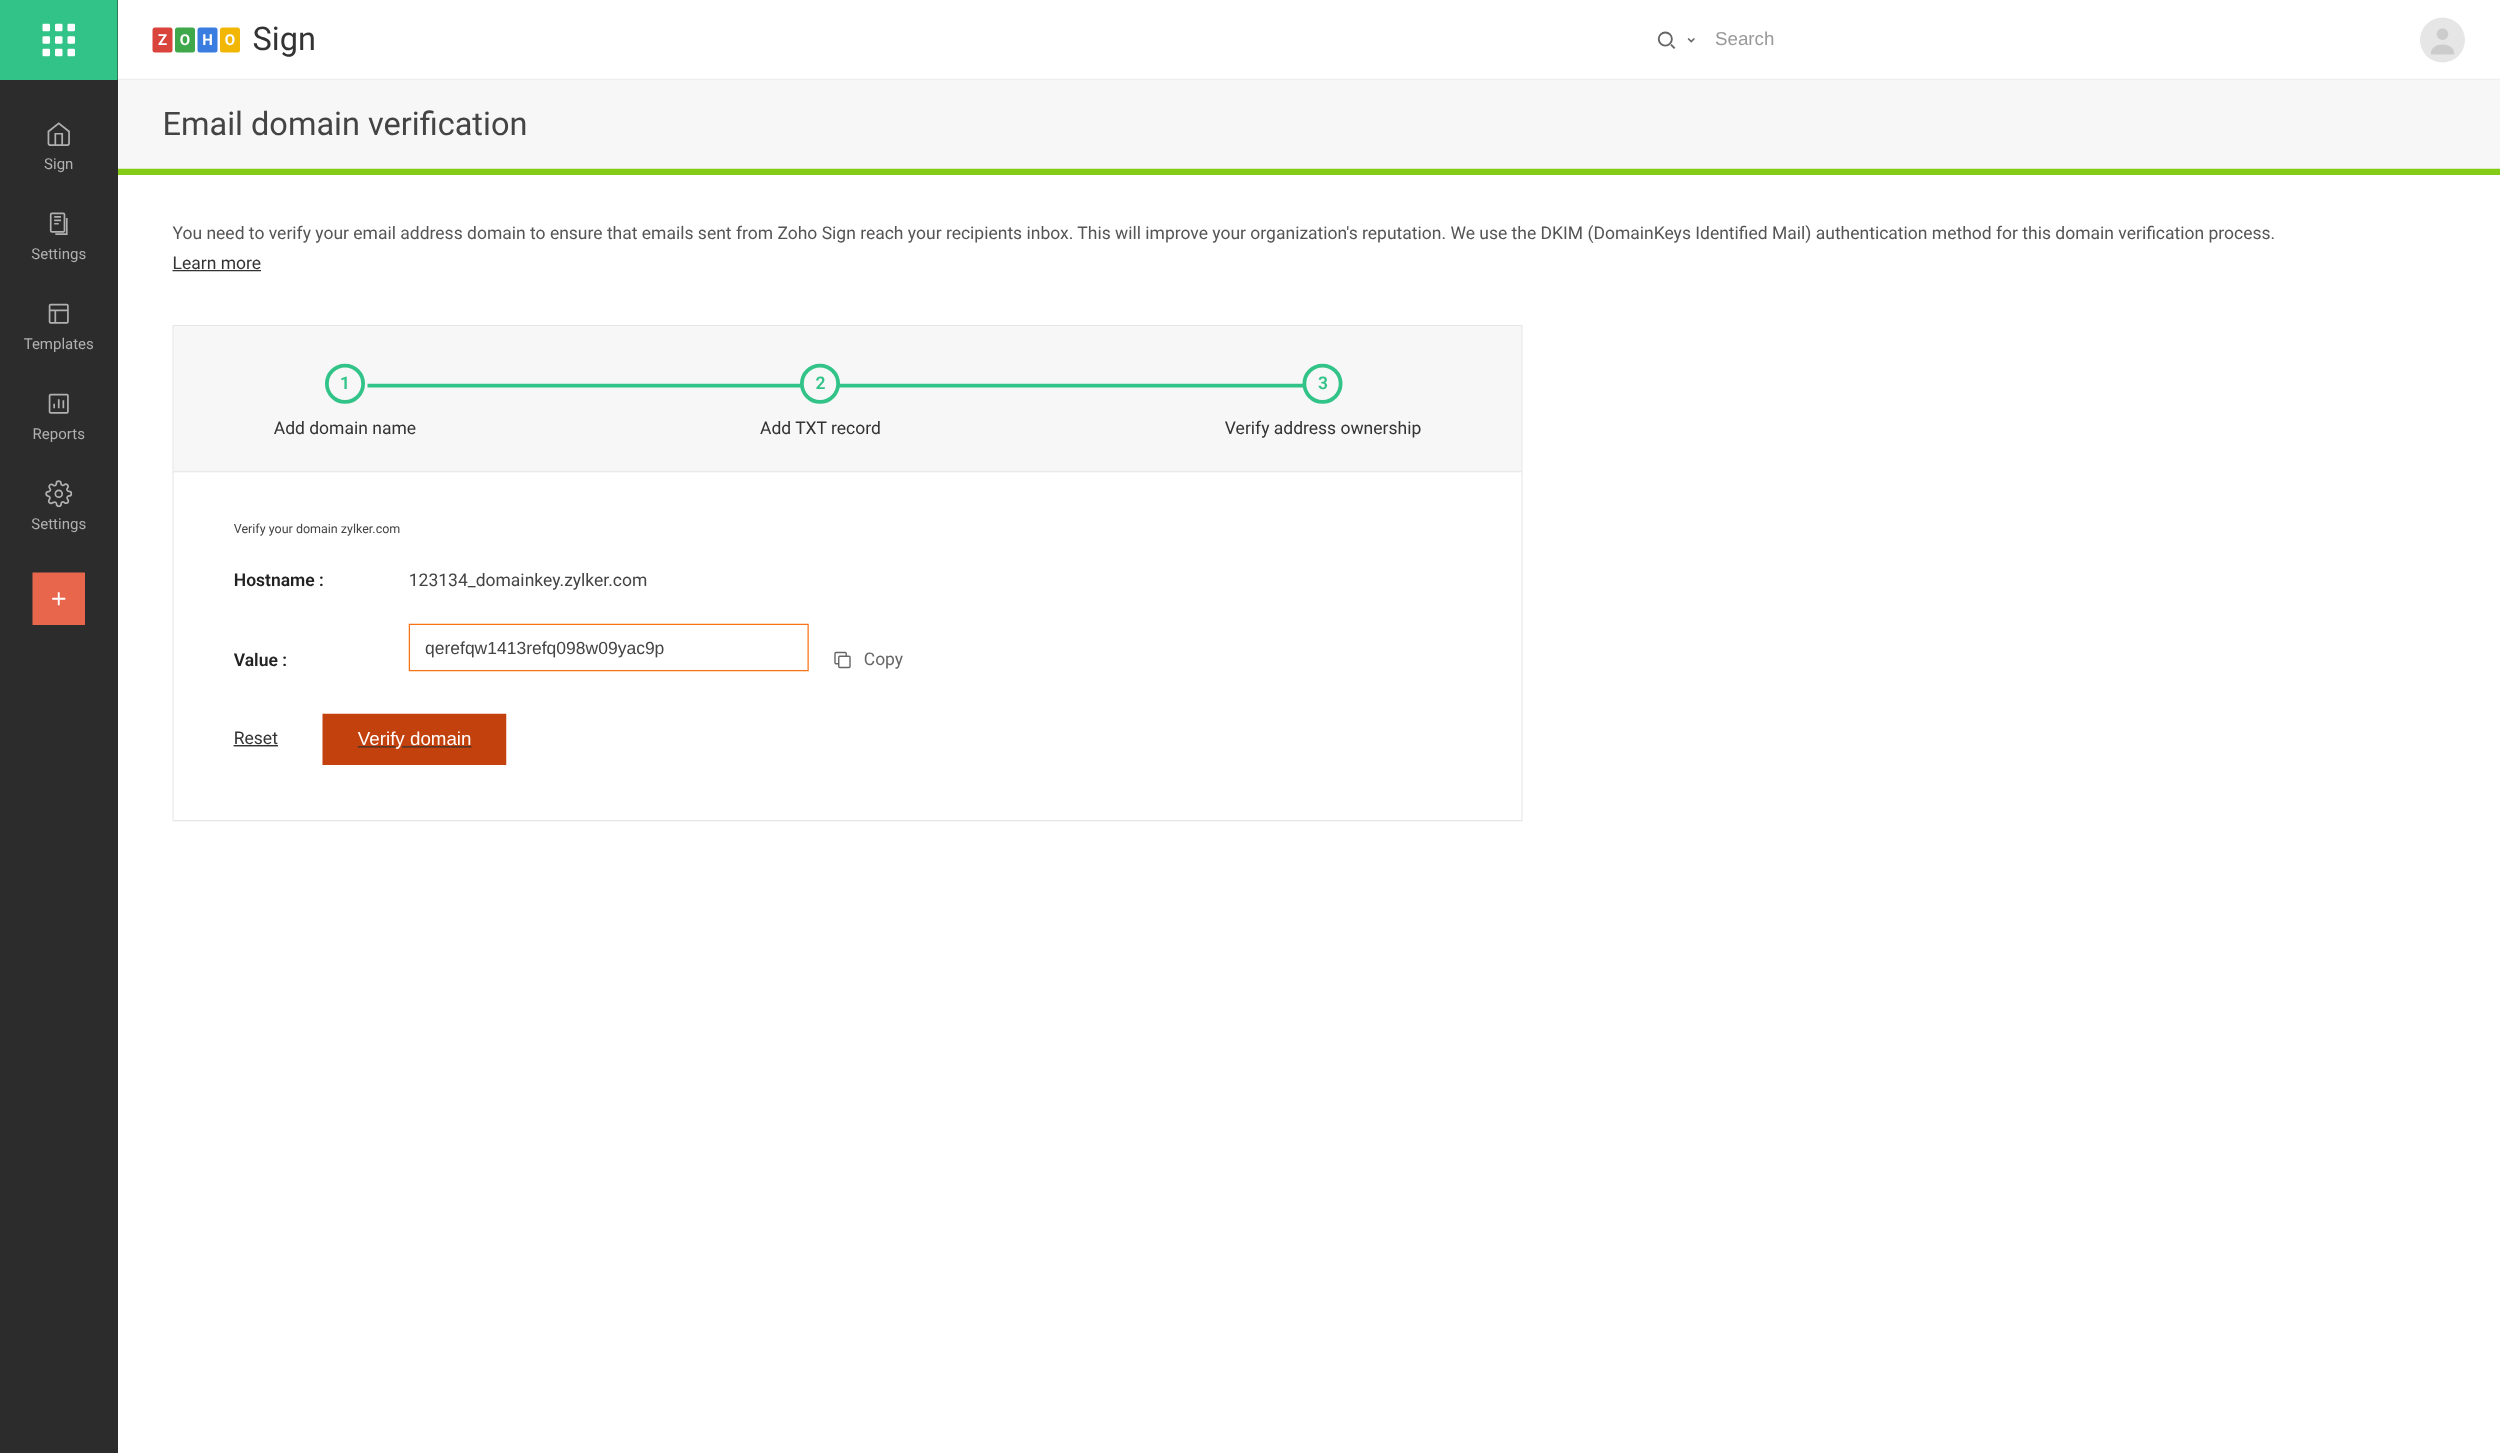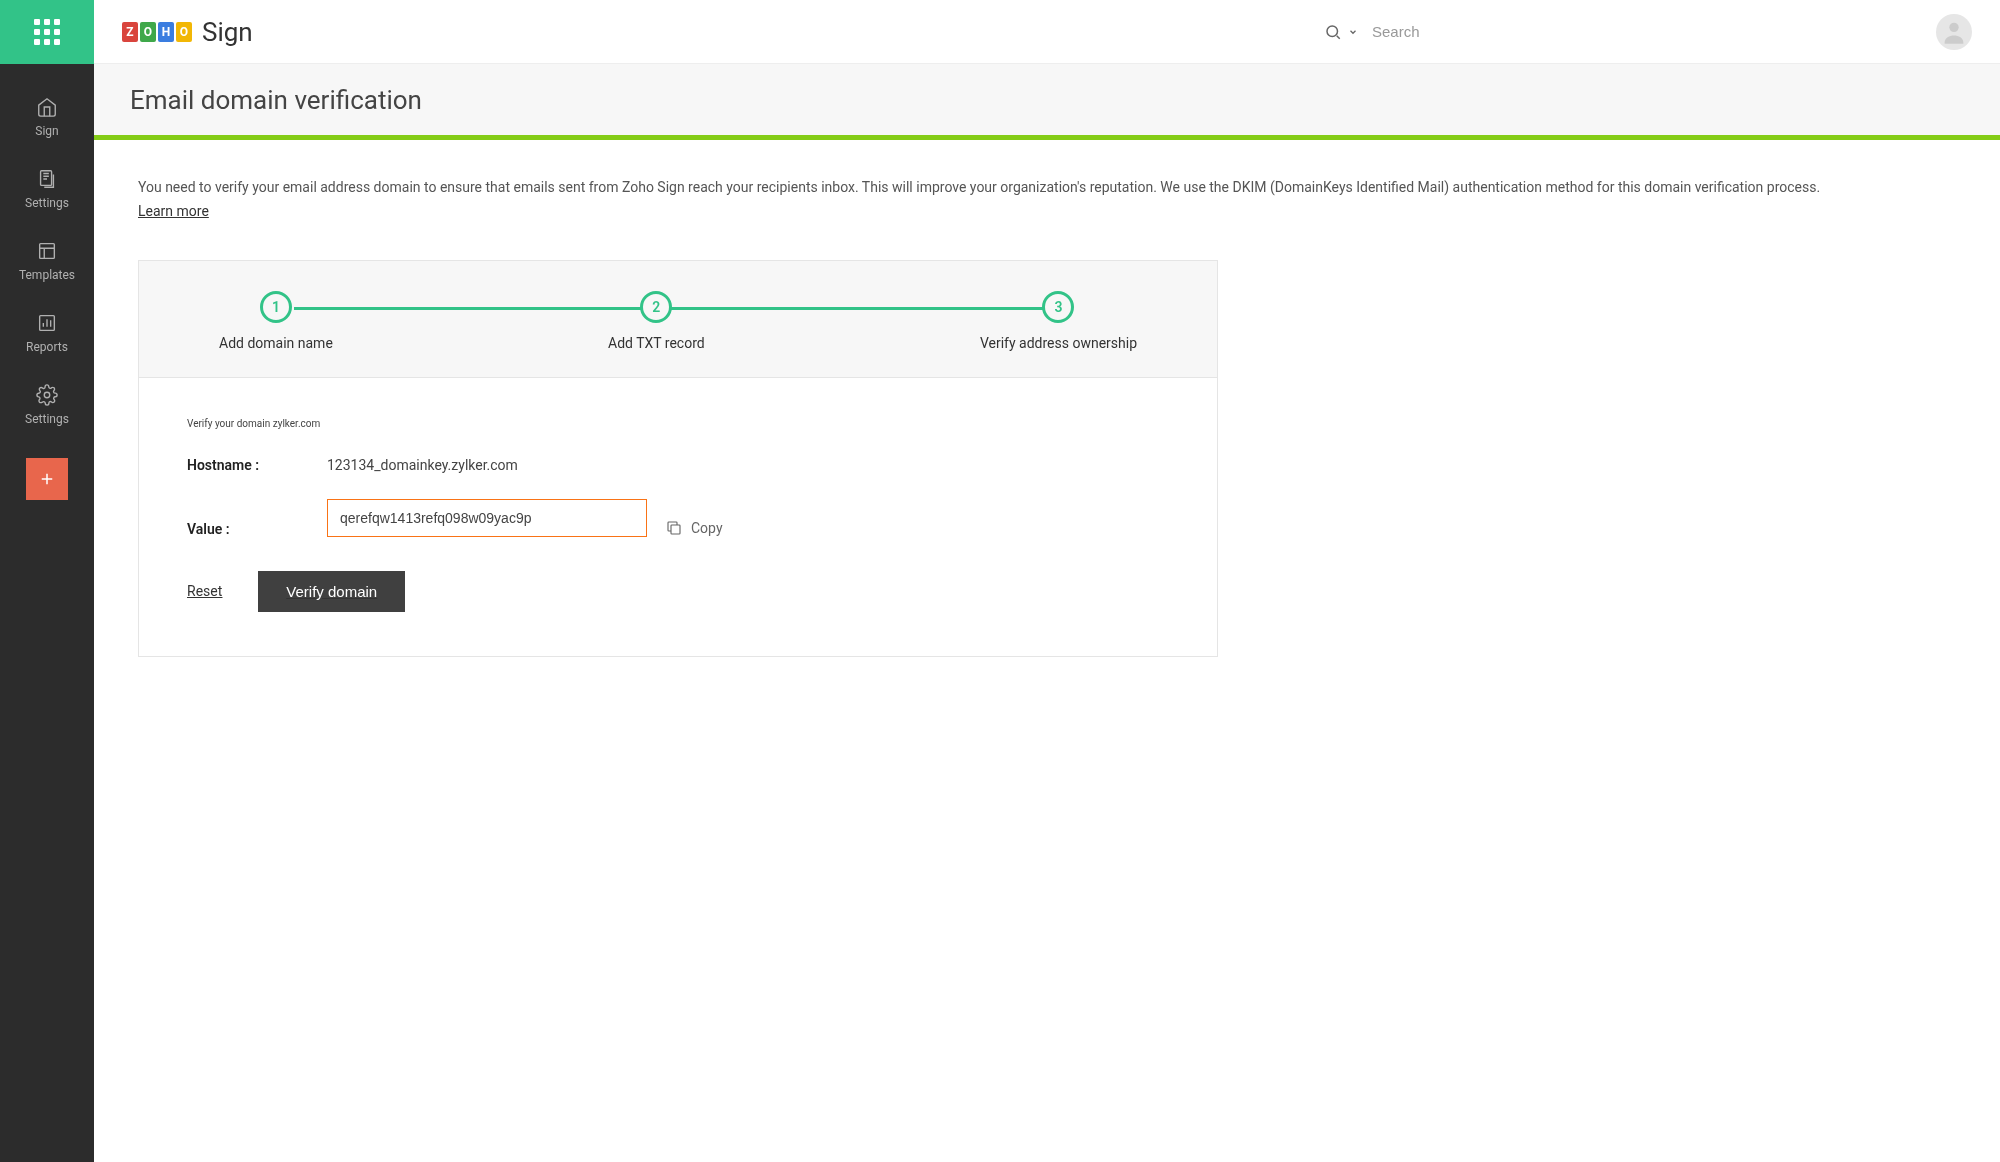--- a/index.html
+++ b/index.html
@@ -257,21 +257,21 @@
       text-decoration: underline;
     }
     .reset-link {
       color: #333;
       text-decoration: underline;
       font-size: 14px;
       cursor: pointer;
     }
     .verify-btn {
       padding: 12px 28px;
-      background: #404040;
+      background: #c2410c;
       color: #fff;
       border: none;
       font-size: 15px;
       cursor: pointer;
     }
   </style>
 </head>
 <body>
 
 <div class="sidebar">

